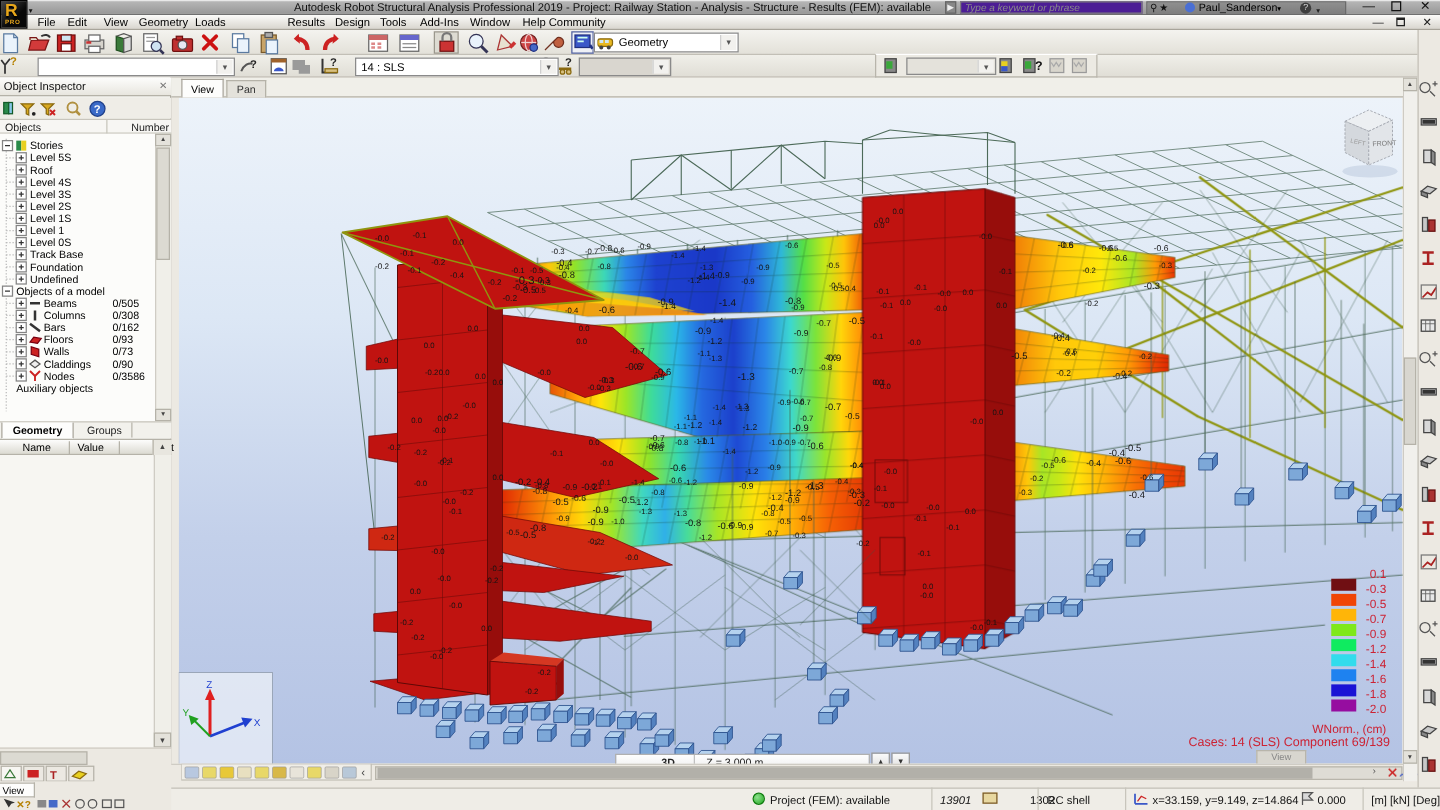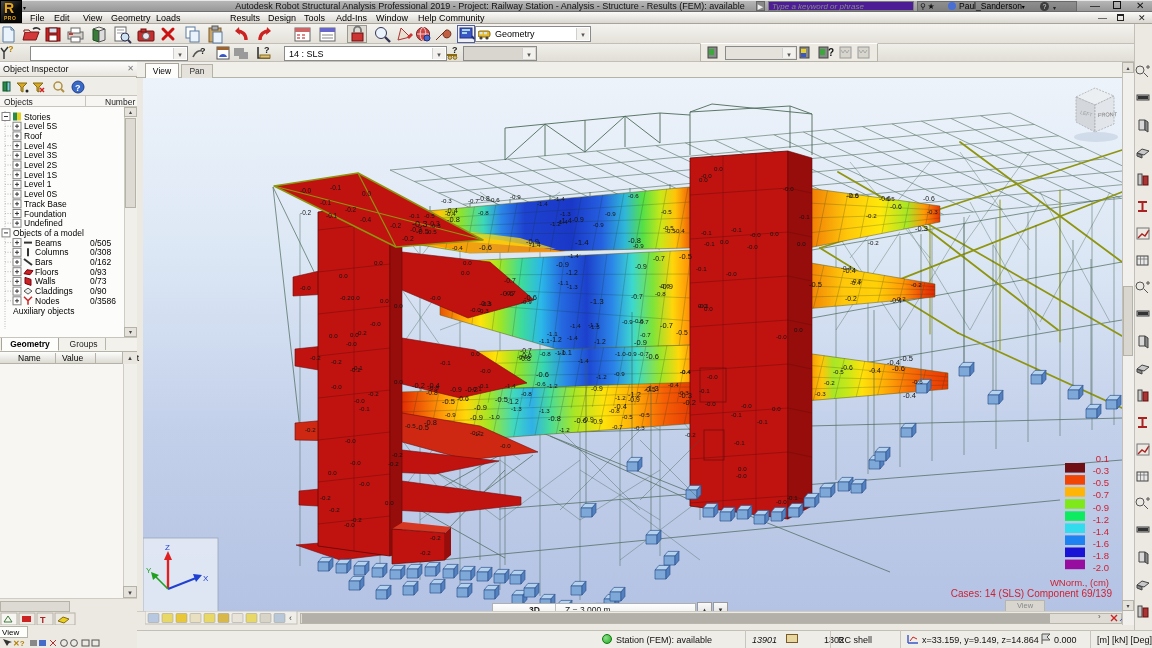--- a/index.html
+++ b/index.html
@@ -1509,21 +1509,21 @@
  <text x="13" y="8" font-size="8" fill="#b58000" font-weight="bold">✕?</text>
  <rect x="30" y="2" width="7" height="6" fill="#888"></rect>
     <rect x="39" y="2" width="7" height="6" fill="#466ac8"></rect>
  <path d="M50 8l6-6M50 2l6 6" stroke="#a33"></path>
  <circle cx="64" cy="5" r="3.4" fill="none" stroke="#555"></circle>
     <circle cx="74" cy="5" r="3.4" fill="none" stroke="#555"></circle>
  <rect x="82" y="2" width="7" height="6" fill="none" stroke="#555"></rect>
     <rect x="92" y="2" width="7" height="6" fill="none" stroke="#555"></rect>
 </svg>
 <div class="abs" style="left:602px;top:634px;width:10px;height:10px;border-radius:50%;background:radial-gradient(circle at 35% 35%,#8fe08f,#1faa1f);border:1px solid #0c7a0c;"></div>
-<div class="abs" style="left:616px;top:635px;font-size:9px;color:#111;">Station (FEM): available</div>
+<div class="abs" style="left:616px;top:635px;font-size:9px;color:#111;">Project (FEM): available</div>
 <div class="abs" style="left:745px;top:630px;width:1px;height:18px;background:#c8c5bc;"></div>
 <div class="abs" style="left:752px;top:635px;font-size:9px;color:#111;font-style:italic;">13901</div>
 <div class="abs" style="left:786px;top:634px;width:12px;height:9px;border:1px solid #7a5a2a;background:#e8d8a0;"></div>
 <div class="abs" style="left:804px;top:635px;font-size:9px;color:#111;margin-left:20px;">1302</div>
 <div class="abs" style="left:830px;top:630px;width:1px;height:18px;background:#c8c5bc;"></div>
 <div class="abs" style="left:838px;top:635px;font-size:9px;color:#111;">RC shell</div>
 <div class="abs" style="left:900px;top:630px;width:1px;height:18px;background:#c8c5bc;"></div>
 <svg class="abs" style="left:906px;top:633px;" width="14" height="12" viewBox="0 0 14 12">
     <path d="M2 10V2M2 10h10" stroke="#3a57c8" stroke-width="1.4"></path>
     <path d="M4 8l3-4 4 2" stroke="#c22" fill="none"></path>

